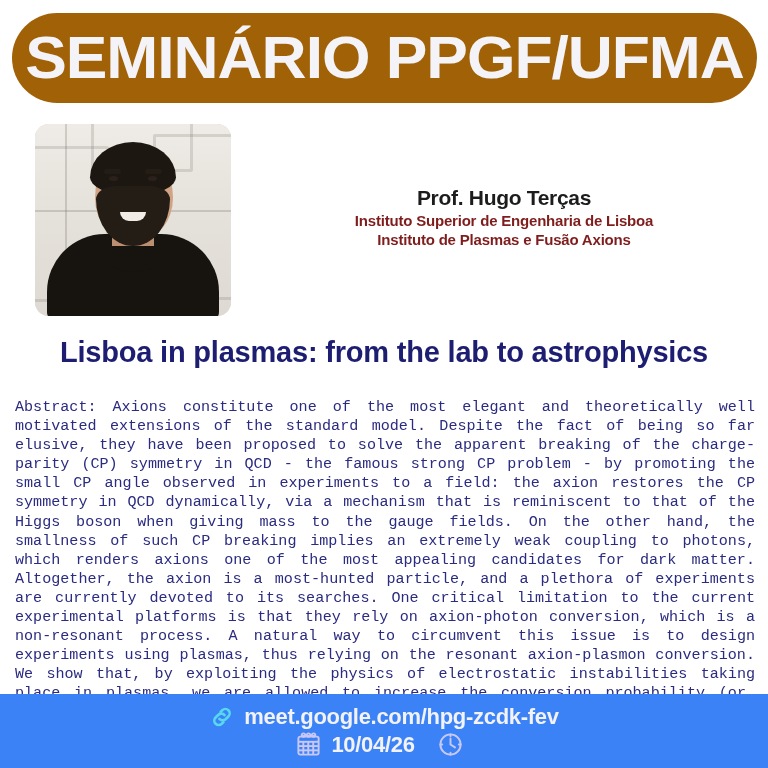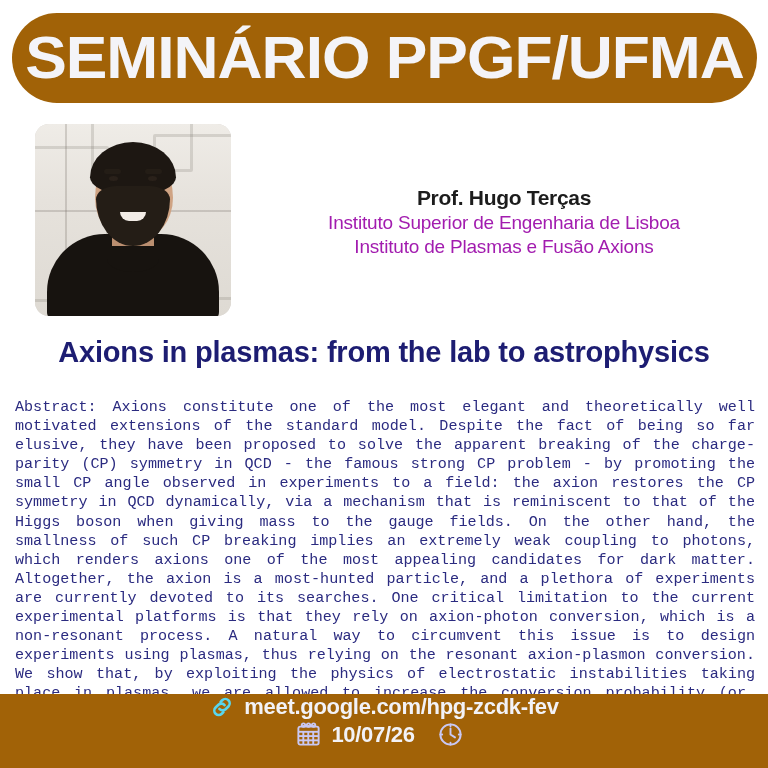--- a/index.html
+++ b/index.html
@@ -169,23 +169,23 @@
     text-align: center;
   }
   .speaker-name {
     color: #1c1c1c;
     font-size: 21px;
     font-weight: bold;
     line-height: 1.18;
     letter-spacing: -0.3px;
   }
   .speaker-affiliation {
-    color: #a21caf;
-    font-size: 19px;
-    font-weight: normal;
+    color: #7f1d1d;
+    font-size: 15px;
+    font-weight: bold;
     line-height: 1.28;
     letter-spacing: -0.2px;
   }
 
   
   .talk-title {
     position: absolute;
     left: 0;
     top: 336px;
     width: 768px;
@@ -213,24 +213,25 @@
     margin-top: 20px;
   }
 
   
   .footer-bar {
     position: absolute;
     left: 0;
     bottom: 0;
     width: 768px;
     height: 74px;
-    background: #a16207;
+    background: #3b82f6;
     display: flex;
     flex-direction: column;
     align-items: center;
+    justify-content: center;
   }
   .footer-row {
     display: flex;
     align-items: center;
     justify-content: center;
     white-space: nowrap;
   }
   .footer-row.row1 { margin-bottom: 1px; }
   .footer-text {
     color: #f2f2f7;
@@ -269,21 +270,21 @@
   <div class="photo-beard"></div>
   <div class="photo-mouth"></div>
 </div>
 
 <div class="speaker-block">
   <div class="speaker-name">Prof. Hugo Terças</div>
   <div class="speaker-affiliation">Instituto Superior de Engenharia de Lisboa</div>
   <div class="speaker-affiliation">Instituto de Plasmas e Fusão Axions</div>
 </div>
 
-<div class="talk-title">Axions in plasmas: from the lab to astrophysics</div>
+<div class="talk-title">Lisboa in plasmas: from the lab to astrophysics</div>
 
 <div class="abstract">Abstract: Axions constitute one of the most elegant and theoretically well motivated extensions of the standard model. Despite the fact of being so far elusive, they have been proposed to solve the apparent breaking of the charge-parity (CP) symmetry in QCD - the famous strong CP problem - by promoting the small CP angle observed in experiments to a field: the axion restores the CP symmetry in QCD dynamically, via a mechanism that is reminiscent to that of the Higgs boson when giving mass to the gauge fields. On the other hand, the smallness of such CP breaking implies an extremely weak coupling to photons, which renders axions one of the most appealing candidates for dark matter. Altogether, the axion is a most-hunted particle, and a plethora of experiments are currently devoted to its searches. One critical limitation to the current experimental platforms is that they rely on axion-photon conversion, which is a non-resonant process. A natural way to circumvent this issue is to design experiments using plasmas, thus relying on the resonant axion-plasmon conversion. We show that, by exploiting the physics of electrostatic instabilities taking place in plasmas, we are allowed to increase the conversion probability (or, equivalently, the axion decay rate) by several orders of magnitude. Moreover, by replacing real plasmas by synthetic (meta material) plasmas, we might be able to probe the axion within the parameter region predicted by the QCD. Finally, given the ubiquity of plasmas in the different astrophysical scenarios, we investigate some consequences of the axion-plasmon conversion in the production of axions in magnetars and discuss the importance of axion conversion in intergalactic plasmas.</div>
 
 <div class="footer-bar">
 
   <div class="footer-row row1">
     <span class="ic-wrap">
       <svg class="icon-svg" width="26" height="26" viewBox="0 0 24 24" fill="none" stroke="#58d7ef" stroke-width="2.4" stroke-linecap="round">
         <path d="M9.6 13.8a4 4 0 0 0 5.7.3l2.6-2.6a4 4 0 0 0-5.7-5.7l-1.5 1.5"></path>
         <path d="M14.4 10.2a4 4 0 0 0-5.7-.3l-2.6 2.6a4 4 0 0 0 5.7 5.7l1.5-1.5"></path>
@@ -303,21 +304,21 @@
         <line x1="7.5" y1="5" x2="7.5" y2="3.6"></line>
         <line x1="12" y1="5" x2="12" y2="3.6"></line>
         <line x1="16.5" y1="5" x2="16.5" y2="3.6"></line>
         <line x1="7.4" y1="9.6" x2="7.4" y2="21"></line>
         <line x1="11.8" y1="9.6" x2="11.8" y2="21"></line>
         <line x1="16.2" y1="9.6" x2="16.2" y2="21"></line>
         <line x1="3" y1="13.4" x2="21" y2="13.4"></line>
         <line x1="3" y1="17.2" x2="21" y2="17.2"></line>
       </svg>
     </span>
-    <span class="footer-text">10/07/26</span>
+    <span class="footer-text">10/04/26</span>
 
     <span class="footer-gap"></span>
 
     <span class="ic-wrap">
       <svg class="icon-svg" width="27" height="27" viewBox="0 0 24 24" fill="none" stroke="#c9c8f4" stroke-width="1.7" stroke-linecap="round">
         <circle cx="12" cy="12" r="9"></circle>
         <path d="M12 6.6V12l4 2.6"></path>
         <line x1="12" y1="3" x2="12" y2="4.6"></line>
         <line x1="12" y1="19.4" x2="12" y2="21"></line>
         <line x1="3" y1="12" x2="4.6" y2="12"></line>

